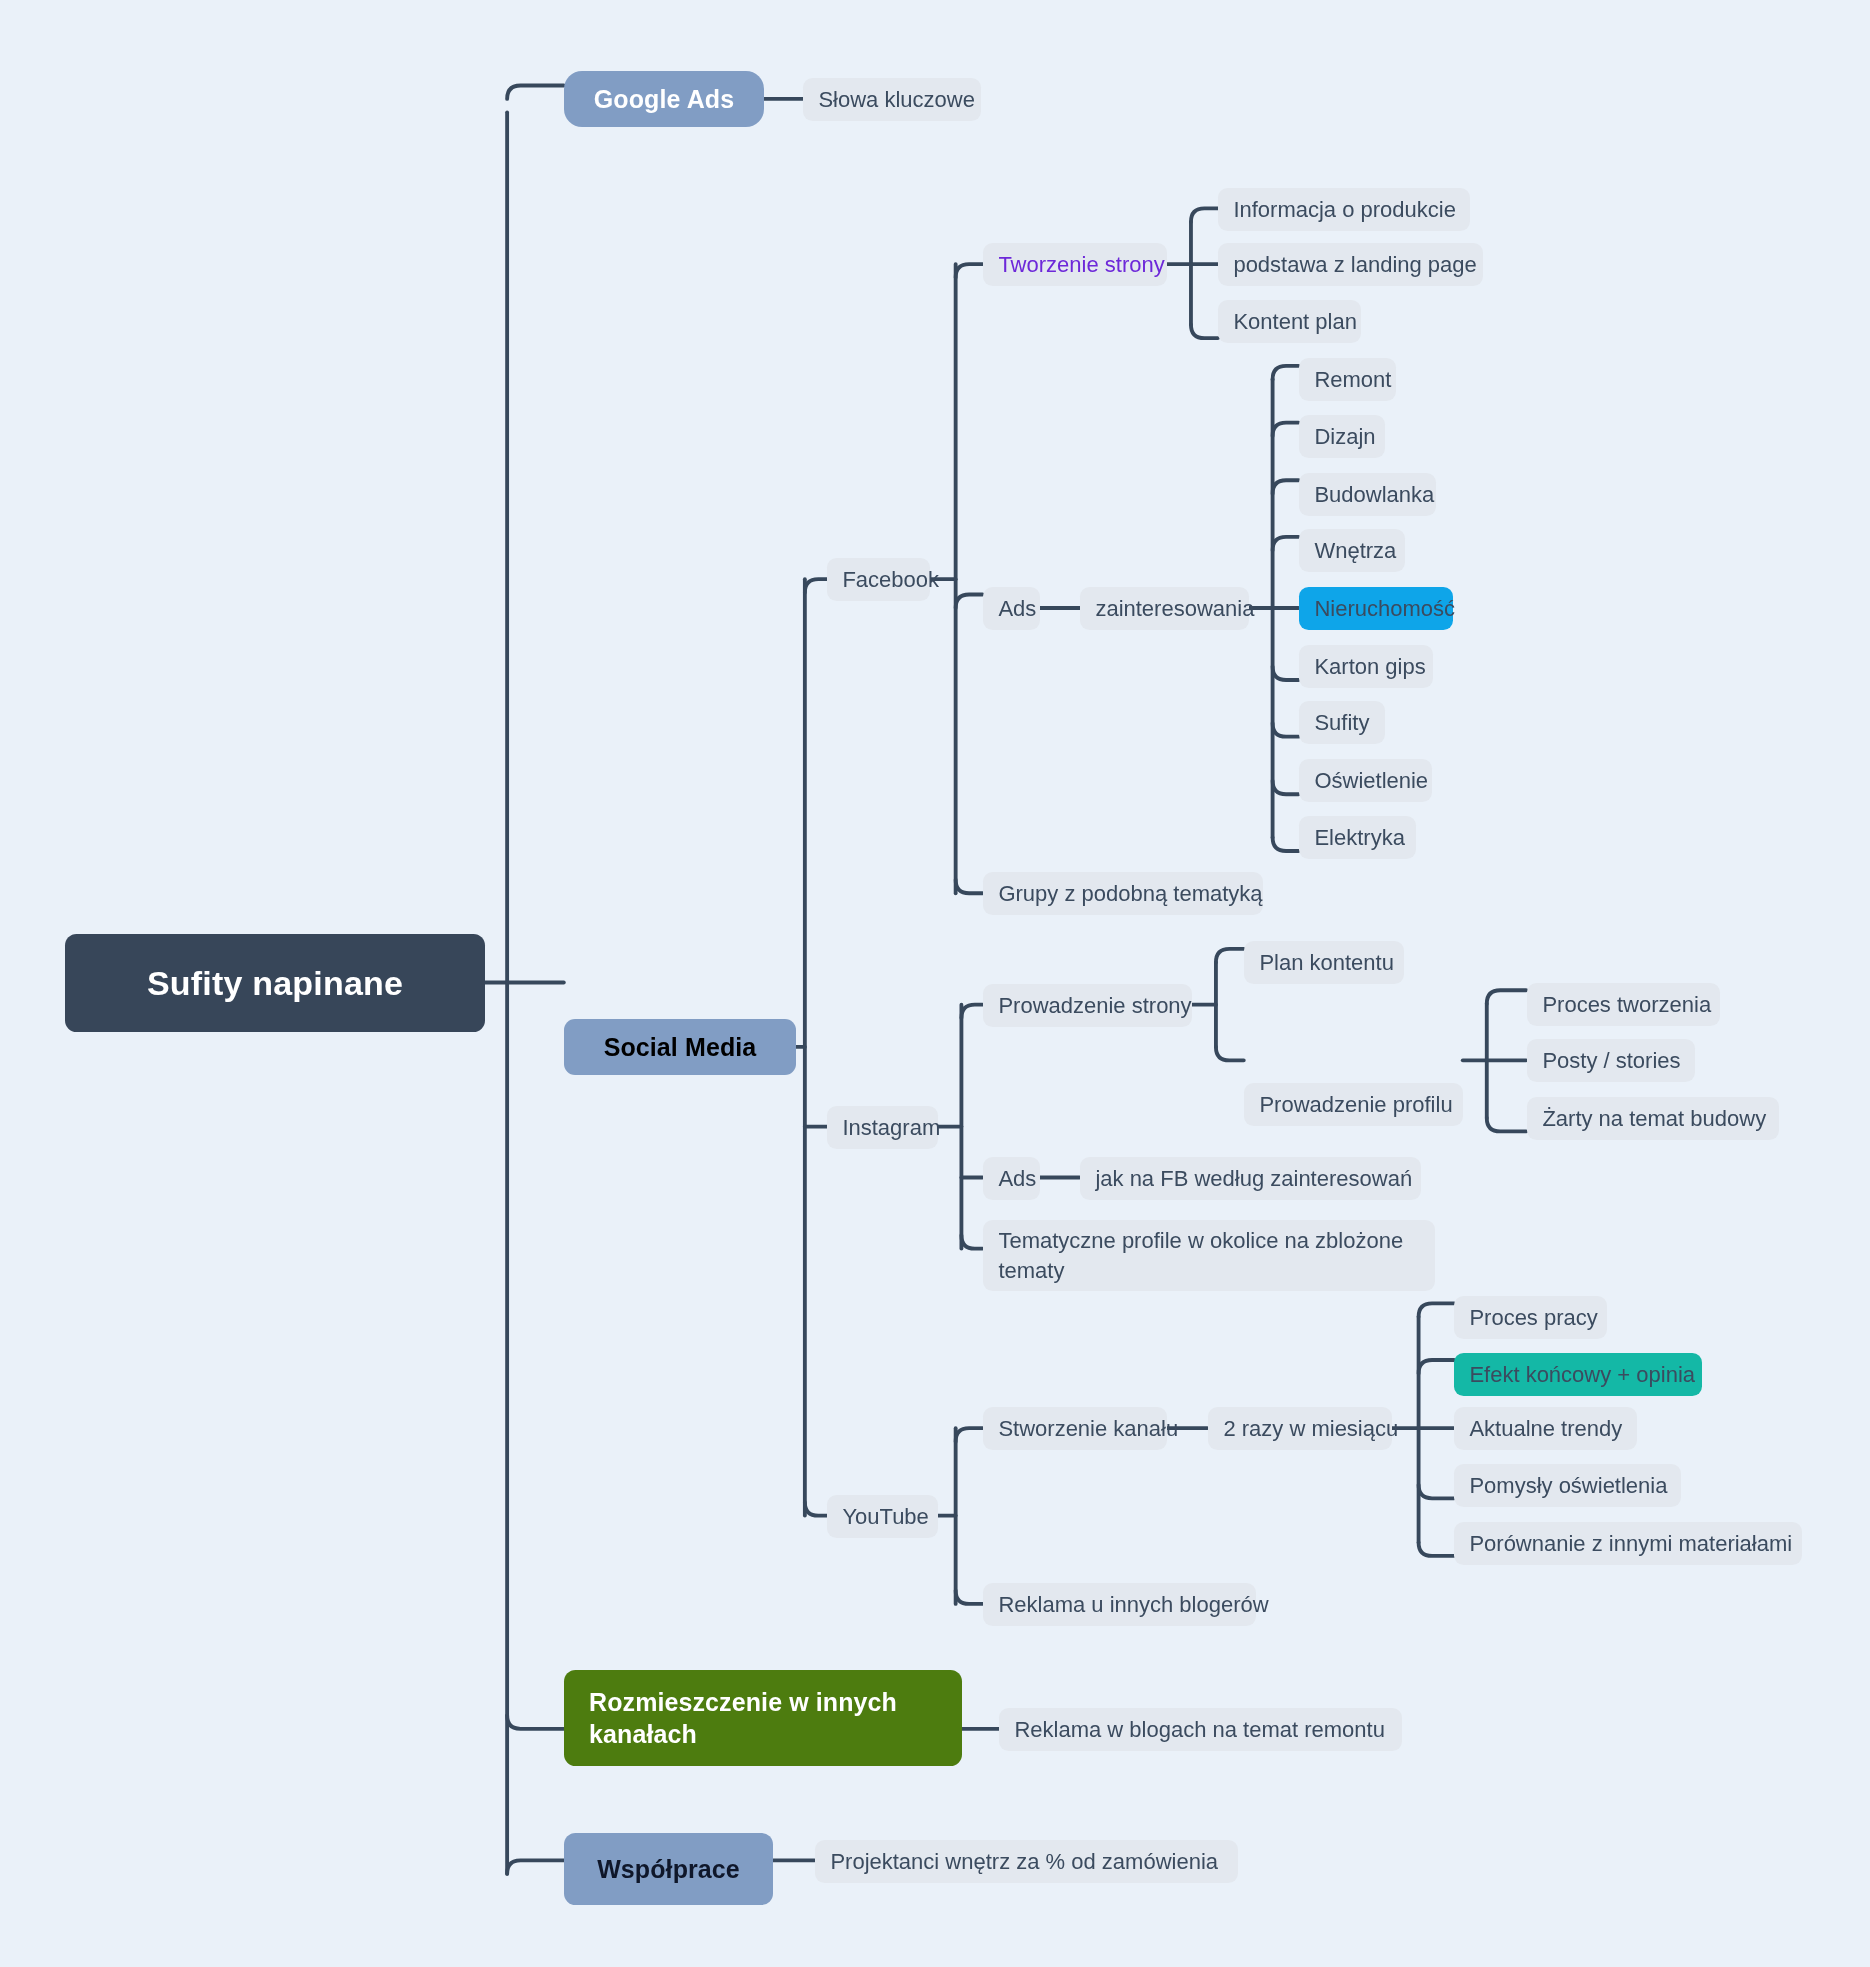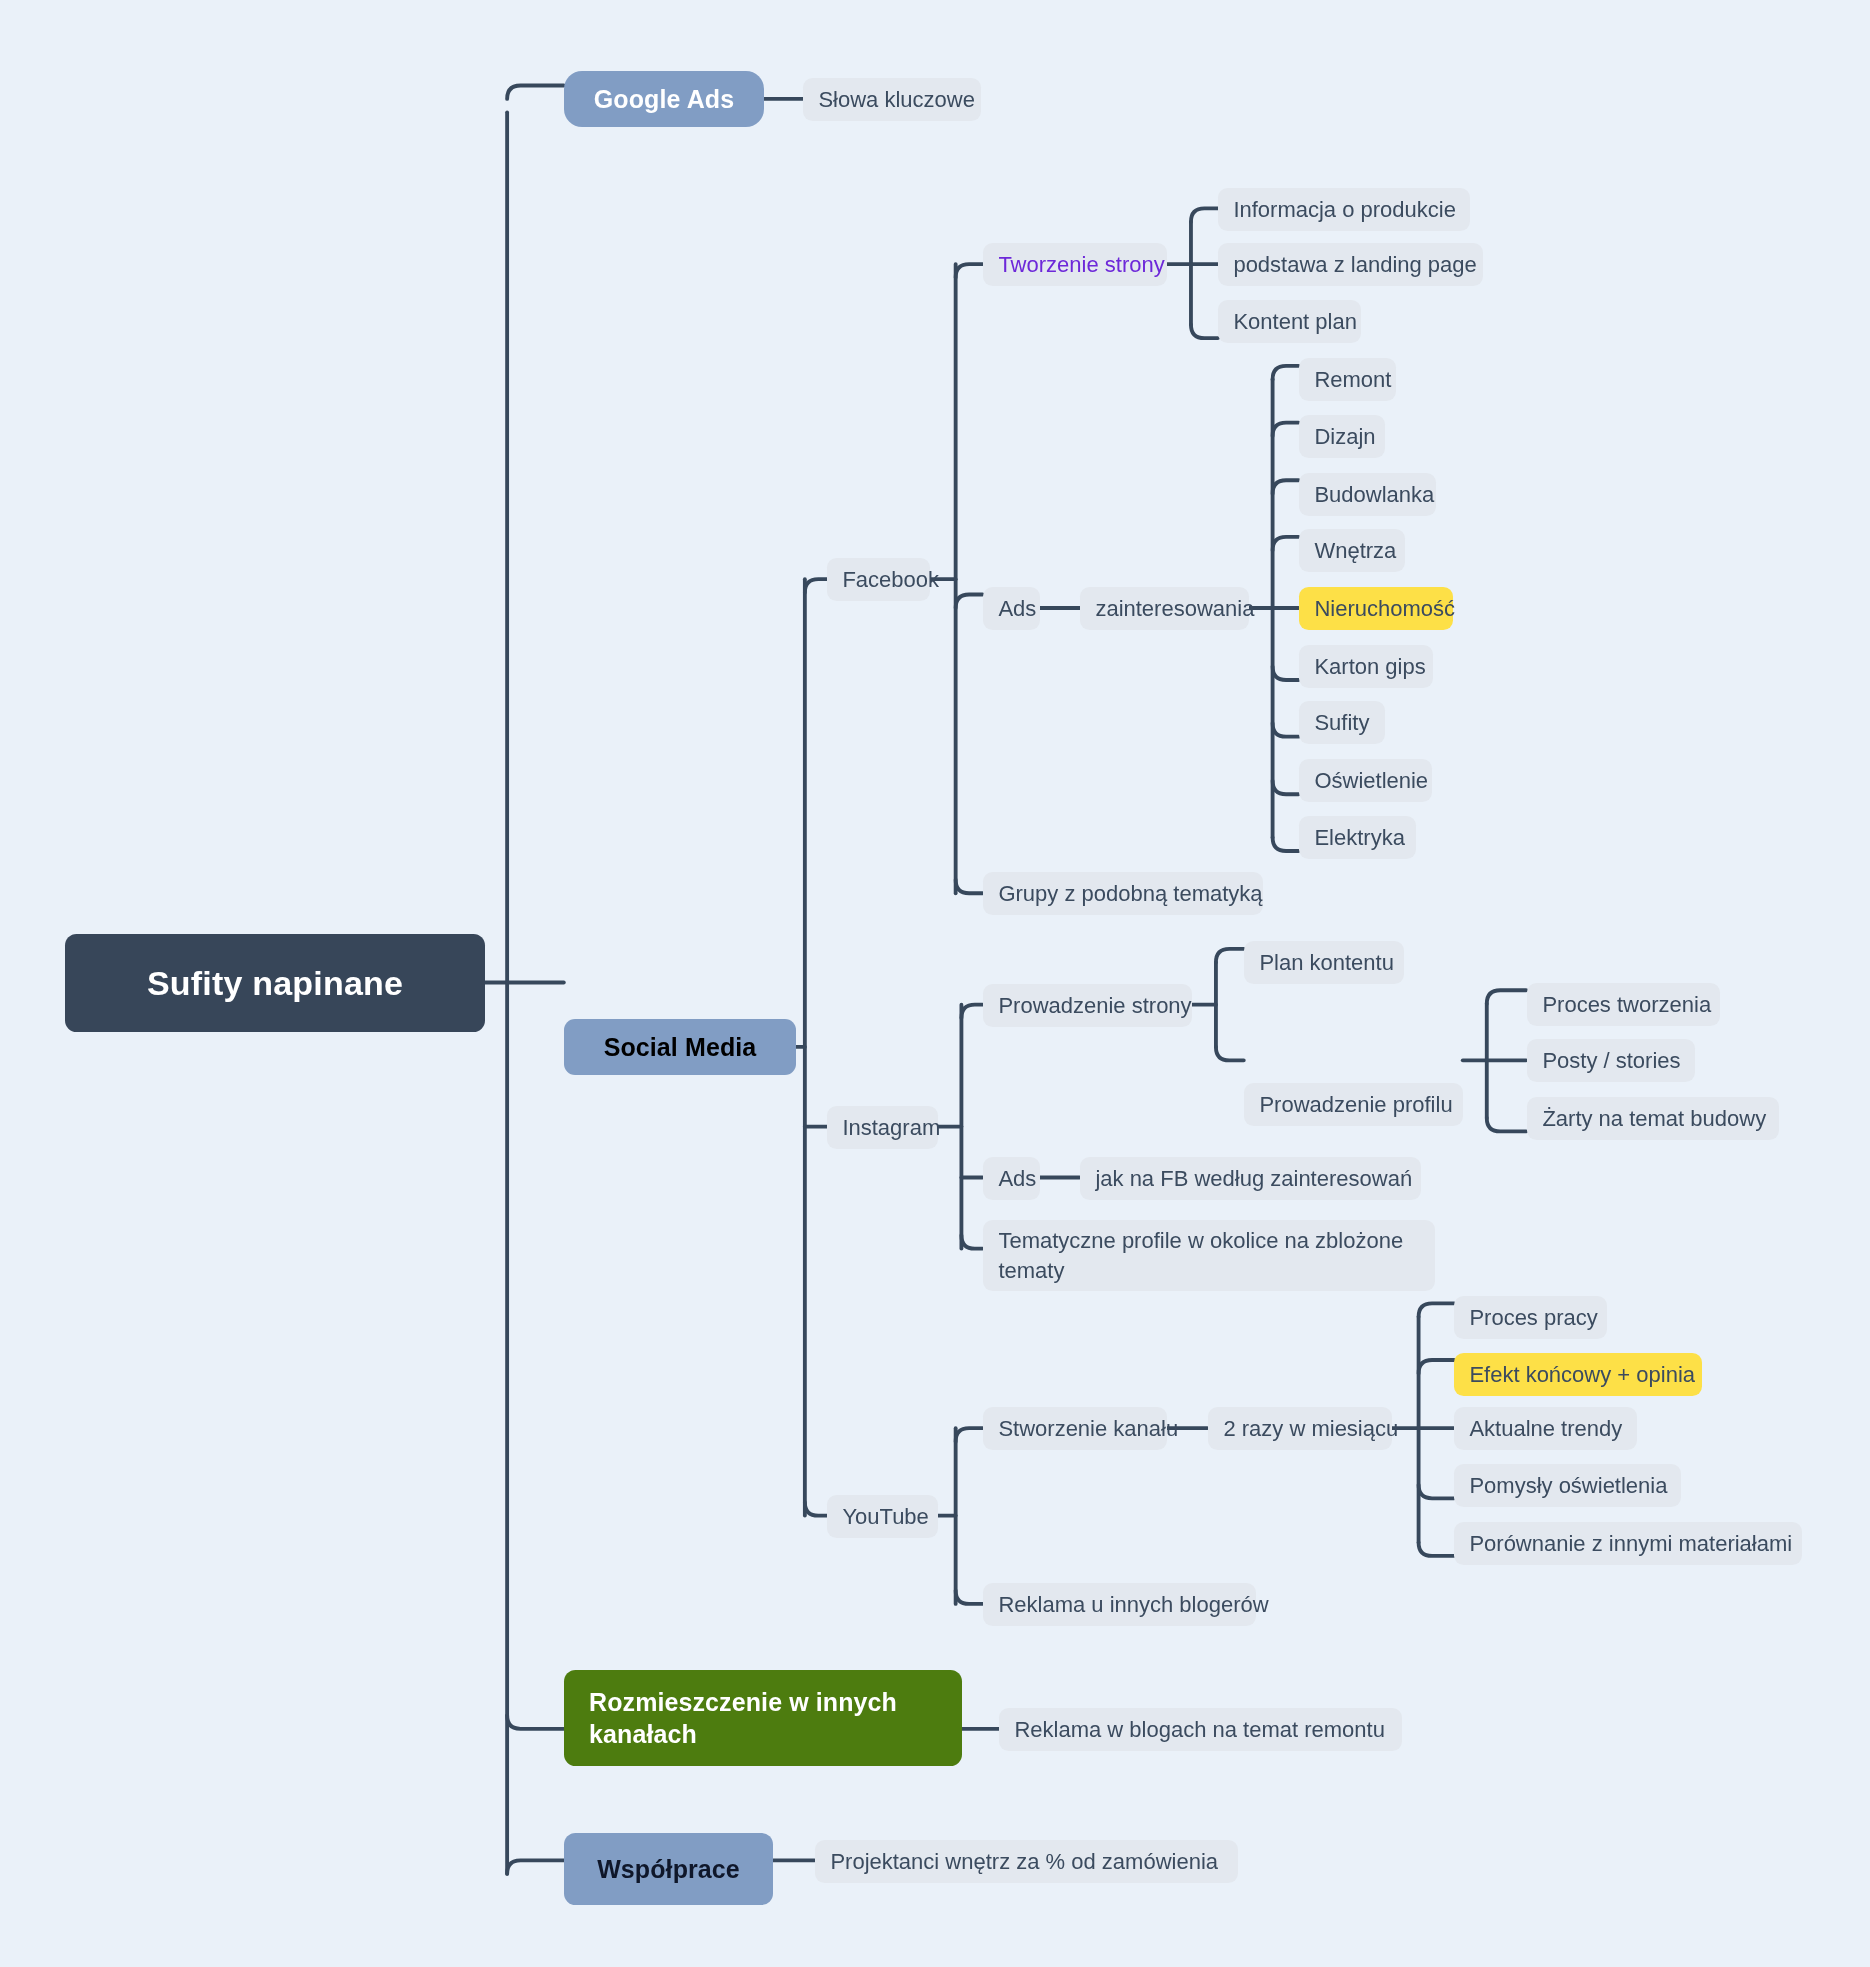--- a/index.html
+++ b/index.html
@@ -179,21 +179,21 @@
   </div>
   <div class="node n-pill" style="left: 1299px; top: 415px; width: 86px; height: 43px; background: rgb(227, 232, 239); color: rgb(59, 75, 95);">
     <span>Dizajn</span>
   </div>
   <div class="node n-pill" style="left: 1299px; top: 473px; width: 137px; height: 43px; background: rgb(227, 232, 239); color: rgb(59, 75, 95);">
     <span>Budowlanka</span>
   </div>
   <div class="node n-pill" style="left: 1299px; top: 529px; width: 106px; height: 43px; background: rgb(227, 232, 239); color: rgb(59, 75, 95);">
     <span>Wnętrza</span>
   </div>
-  <div class="node n-pill" style="left: 1299px; top: 587px; width: 154px; height: 43px; background: #fde047; color: rgb(59, 75, 95);">
+  <div class="node n-pill" style="left: 1299px; top: 587px; width: 154px; height: 43px; background: #0ea5e9; color: rgb(59, 75, 95);">
     <span>Nieruchomość</span>
   </div>
   <div class="node n-pill" style="left: 1299px; top: 645px; width: 134px; height: 43px; background: rgb(227, 232, 239); color: rgb(59, 75, 95);">
     <span>Karton gips</span>
   </div>
   <div class="node n-pill" style="left: 1299px; top: 701px; width: 86px; height: 43px; background: rgb(227, 232, 239); color: rgb(59, 75, 95);">
     <span>Sufity</span>
   </div>
   <div class="node n-pill" style="left: 1299px; top: 759px; width: 133px; height: 43px; background: rgb(227, 232, 239); color: rgb(59, 75, 95);">
     <span>Oświetlenie</span>
@@ -246,21 +246,21 @@
 
   <div class="node n-pill" style="left: 983px; top: 1407px; width: 184px; height: 43px; background: rgb(227, 232, 239); color: rgb(59, 75, 95);">
     <span>Stworzenie kanału</span>
   </div>
   <div class="node n-pill" style="left: 1208px; top: 1407px; width: 184px; height: 43px; background: rgb(227, 232, 239); color: rgb(59, 75, 95);">
     <span>2 razy w miesiącu</span>
   </div>
   <div class="node n-pill" style="left: 1454px; top: 1296px; width: 153px; height: 43px; background: rgb(227, 232, 239); color: rgb(59, 75, 95);">
     <span>Proces pracy</span>
   </div>
-  <div class="node n-pill" style="left: 1454px; top: 1353px; width: 248px; height: 43px; background: #fde047; color: rgb(59, 75, 95);">
+  <div class="node n-pill" style="left: 1454px; top: 1353px; width: 248px; height: 43px; background: #14b8a6; color: rgb(59, 75, 95);">
     <span>Efekt końcowy + opinia</span>
   </div>
   <div class="node n-pill" style="left: 1454px; top: 1407px; width: 183px; height: 43px; background: rgb(227, 232, 239); color: rgb(59, 75, 95);">
     <span>Aktualne trendy</span>
   </div>
   <div class="node n-pill" style="left: 1454px; top: 1464px; width: 227px; height: 43px; background: rgb(227, 232, 239); color: rgb(59, 75, 95);">
     <span>Pomysły oświetlenia</span>
   </div>
   <div class="node n-pill" style="left: 1454px; top: 1522px; width: 348px; height: 43px; background: rgb(227, 232, 239); color: rgb(59, 75, 95);">
     <span>Porównanie z innymi materiałami</span>

